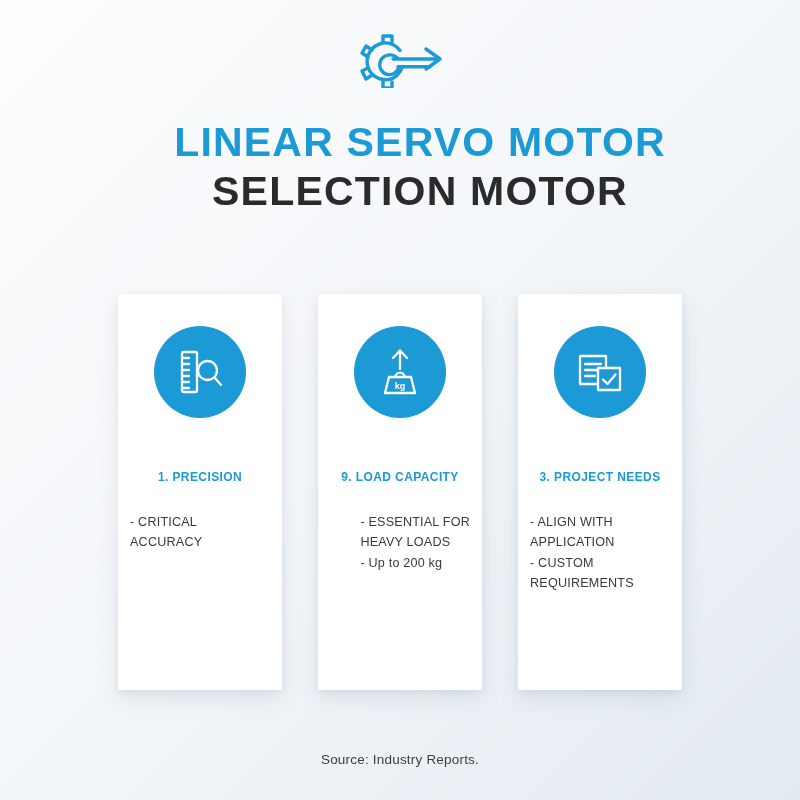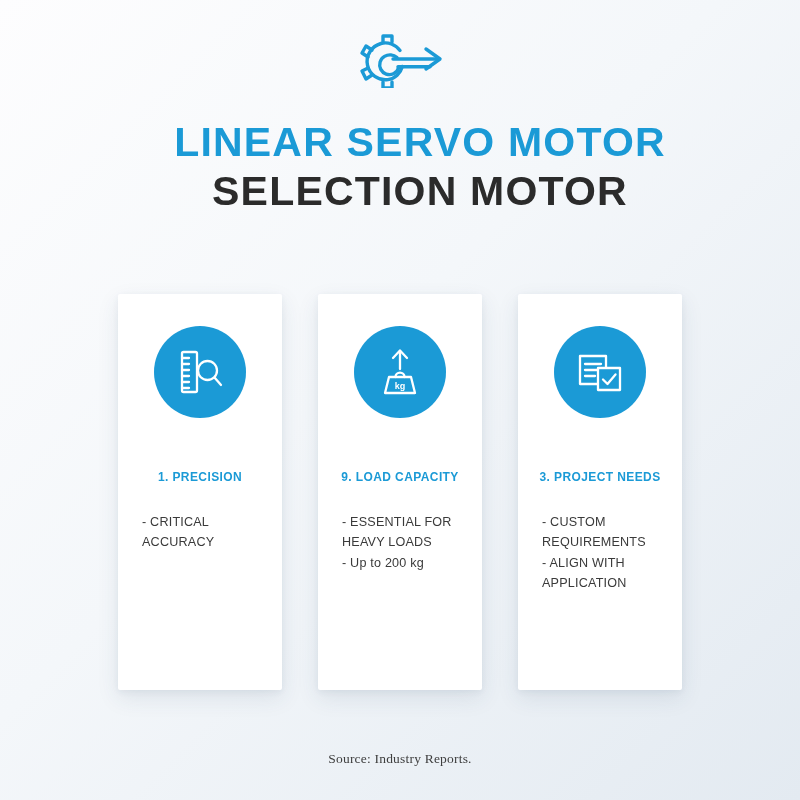--- a/index.html
+++ b/index.html
@@ -88,24 +88,24 @@
     font-size: 12px;
     font-weight: bold;
     color: #1b9ad6;
     letter-spacing: 0.4px;
     text-align: center;
     line-height: 1.2;
   }
   .bullets {
     margin-top: 28px;
     width: 100%;
-    padding: 0 24px;
+    padding: 0 12px;
     display: flex;
     flex-direction: column;
-    align-items: flex-start;
+    align-items: flex-end;
   }
   .bullets-inner {
     display: inline-block;
     text-align: left;
   }
   .bullet {
     font-size: 12.6px;
     color: #3a3a3a;
     letter-spacing: 0.2px;
     line-height: 1.62;
@@ -115,21 +115,20 @@
   
   .source {
     position: absolute;
     left: 0;
     right: 0;
     bottom: 33px;
     text-align: center;
     font-size: 13.5px;
     color: #3e3e3e;
     letter-spacing: 0.2px;
-    font-family: Liberation Serif, serif;
   }
 </style>
 </head>
 <body>
 
 <div class="page">
 
   <div class="logo-wrap">
     <svg width="96" height="58" viewBox="0 0 96 58">
       <g fill="none" stroke="#1b9ad6" stroke-width="3.4" stroke-linejoin="round" stroke-linecap="round">
@@ -213,22 +212,22 @@
             <path d="M13 20 H29 M13 26 H29 M13 32 H23"></path>
 
             <path d="M26 24 H48 V46 H26 Z" fill="#1b9ad6"></path>
             <path d="M31 35.5 L35.5 40 L43.5 30.5"></path>
           </g>
         </svg>
       </div>
       <div class="card-title">3. PROJECT NEEDS</div>
       <div class="bullets">
         <div class="bullets-inner">
+          <div class="bullet">- ALIGN WITH APPLICATION</div>
           <div class="bullet">- CUSTOM REQUIREMENTS</div>
-          <div class="bullet">- ALIGN WITH APPLICATION</div>
         </div>
       </div>
     </div>
 
   </div>
 
   <div class="source">Source: Industry Reports.</div>
 
 </div>
 

